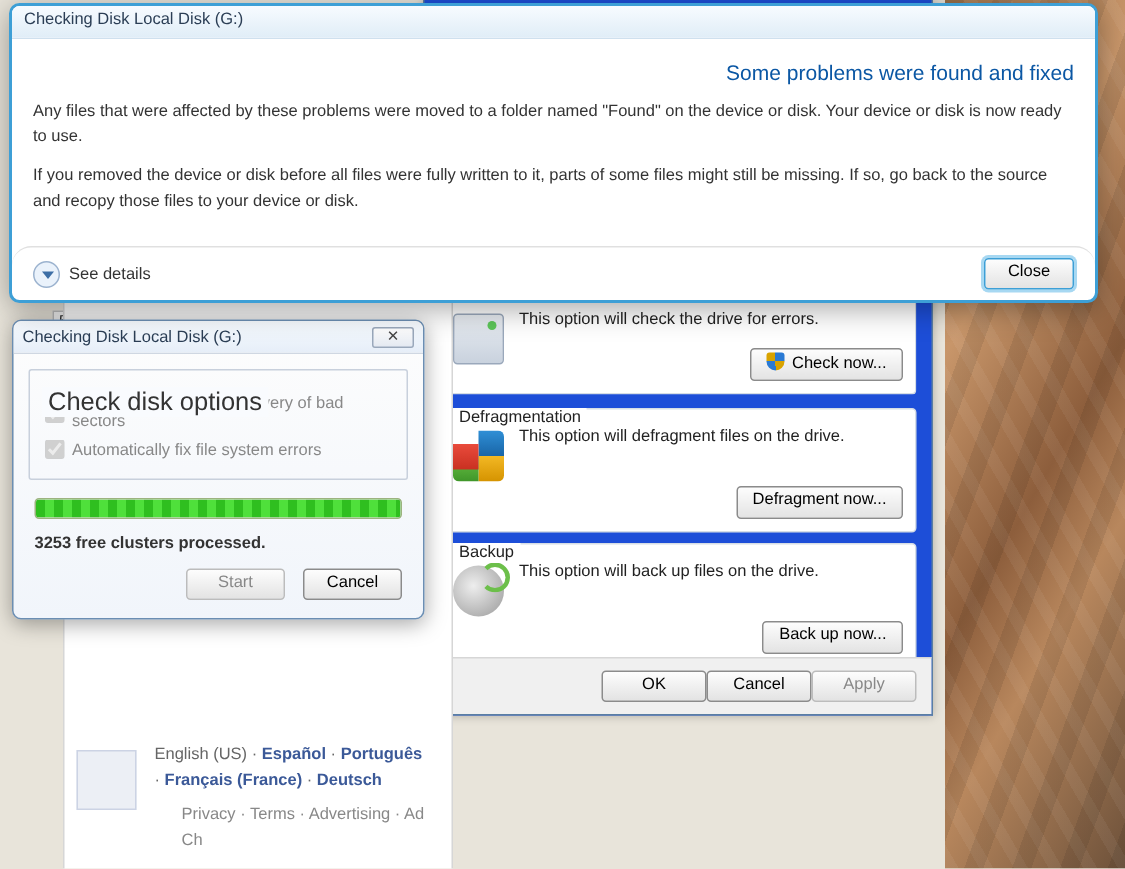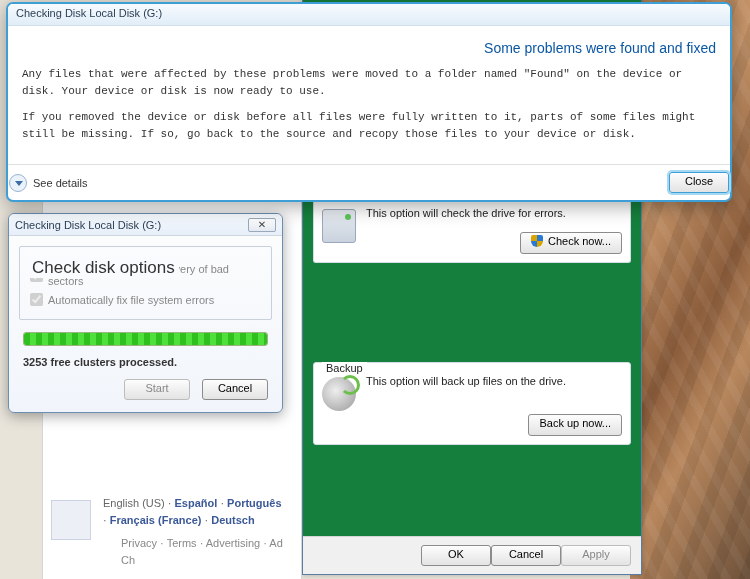--- a/index.html
+++ b/index.html
@@ -15,22 +15,22 @@
   .desert {
     position: absolute; right: 0; top: 0; width: 120px; height: 579px;
     background: linear-gradient(120deg, #a6784f 0%, #c8966a 30%, #8d5e3c 55%, #b8875d 70%, #6d513a 100%);
   }
   .desert::before { content:""; position:absolute; inset:0;
     background: repeating-linear-gradient(110deg, rgba(0,0,0,0.08) 0 12px, transparent 12px 30px),
                 repeating-linear-gradient(60deg, rgba(255,255,255,0.05) 0 8px, transparent 8px 20px); }
 
   
   .propwin {
-    position: absolute; left: 302px; top: 0; width: 340px; height: 575px;
-    background: #15803d;
+    position: absolute; left: 282px; top: 0; width: 340px; height: 477px;
+    background: #1d4ed8;
     border: 1px solid #5a7ea3;
     border-top: none;
     box-shadow: 0 0 6px rgba(0,0,0,0.25);
   }
   .propwin .size {
     position:absolute; left:-248px; top:207px; width:80px;
     font-family:"Courier New", monospace; font-size:11px; background:#f3f3f3;
     border:1px solid #bcbcbc; padding:1px 3px; color:#333;
   }
   .propwin .panel {
@@ -159,26 +159,27 @@
   .resdlg .rtitle {
     height:22px;
     background:linear-gradient(#f7fbff,#e0edf7);
     border-bottom:1px solid #cfe0ee;
     border-radius:5px 5px 0 0;
     font-size:11px; color:#2b3e55;
     padding:3px 8px;
   }
   .resdlg .body { padding:14px 14px 0 14px; }
   .resdlg .heading { color:#0b57a4; font-size:14px; margin-bottom:10px;text-align:right; }
-  .resdlg .para { color:#333; font-size:11px; line-height:1.5; margin-bottom:10px;font-family:Liberation Mono, monospace; }
+  .resdlg .para { color:#333; font-size:11px; line-height:1.5; margin-bottom:10px; }
   .resdlg .footer {
     position:absolute; left:0; right:0; bottom:0; height:36px;
     border-top:1px solid #e0e0e0;
     display:flex; align-items:center; justify-content:space-between;
-    padding:0 1px;
+    padding:0 14px;
+    border-radius:13px;
   }
   .resdlg .details { display:flex; align-items:center; gap:6px; font-size:11px; color:#333; cursor:default; }
   .resdlg .chev {
     width:18px; height:18px; border:1px solid #9cb3cf; border-radius:50%;
     background:#eaf2fb; position:relative;
   }
   .resdlg .chev::after {
     content:""; position:absolute; left:5px; top:6px;
     border-left:4px solid transparent; border-right:4px solid transparent;
     border-top:5px solid #3d6ea5;
@@ -217,20 +218,28 @@
     <div class="icn ic-drive"></div>
     <div class="txt">This option will check the drive for errors.</div>
     <div class="act">
       <span class="wbtn">
         <span class="shield"></span>
         <span>Check now...</span>
       </span>
     </div>
   </div>
 
+  <div class="panel defrag">
+    <div class="groupname">Defragmentation</div>
+    <div class="icn ic-defrag"></div>
+    <div class="txt">This option will defragment files on the drive.</div>
+    <div class="act">
+      <span class="wbtn">Defragment now...</span>
+    </div>
+  </div>
 
   <div class="panel backup">
     <div class="groupname">Backup</div>
     <div class="icn ic-backup"></div>
     <div class="txt">This option will back up files on the drive.</div>
     <div class="act">
       <span class="wbtn">Back up now...</span>
     </div>
   </div>
 

